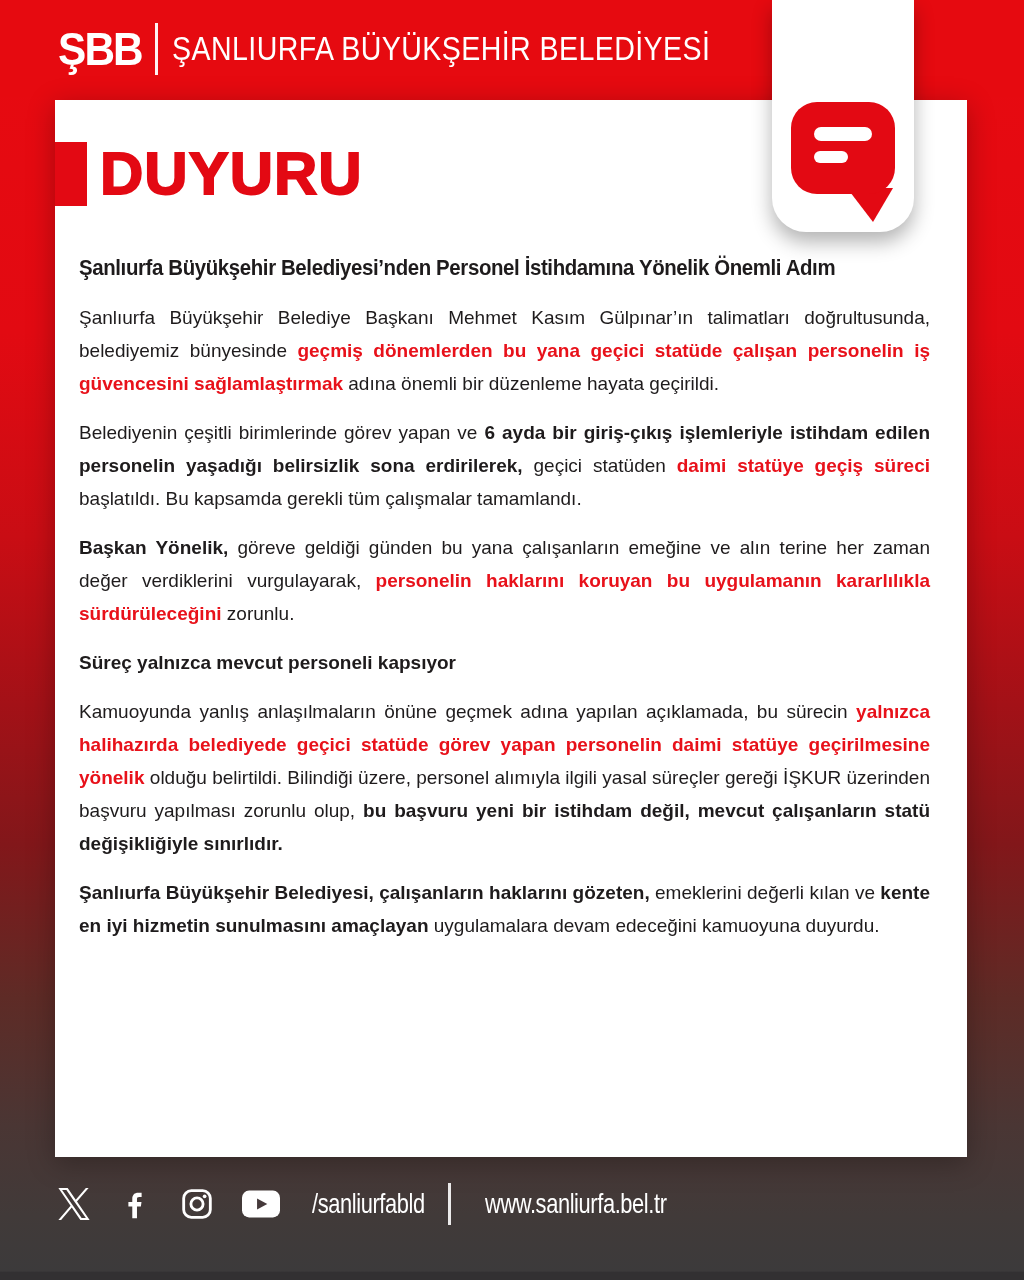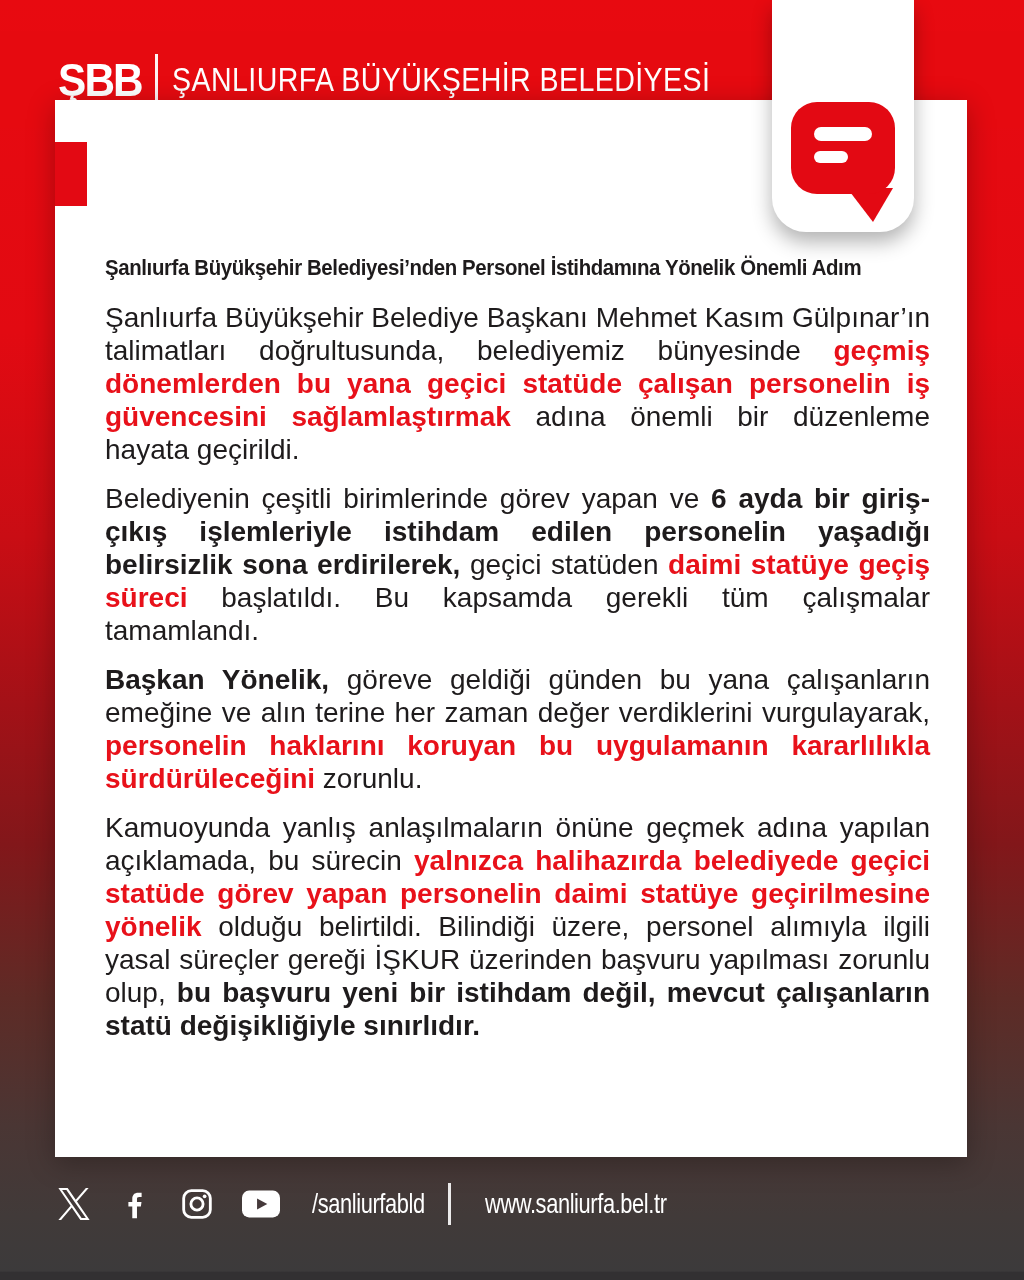--- a/index.html
+++ b/index.html
@@ -7,21 +7,21 @@
     width:1024px;height:1280px;position:relative;overflow:hidden;
     font-family:"Liberation Sans", sans-serif;
     background:linear-gradient(180deg,
       #e80a10 0%, #e20a12 26%, #c90d14 42%, #a31117 55%,
       #82171a 66%, #5e2b26 78%, #4a3634 88%, #413a39 95%,
       #3c3a3b 99.3%, #323032 99.4%, #323032 100%);
   }
   
   .header-band{
     position:absolute;left:0;top:0;width:1024px;height:97px;
-    background:#e60a10;z-index:2;display:flex;align-items:center;margin-top:31px;
+    background:#e60a10;z-index:2;display:flex;align-items:center;
   }
   .logo{display:flex;align-items:center;margin-left:58px;color:#fff;}
   .logo-abbr{
     font-size:46px;font-weight:bold;letter-spacing:-2px;
     display:inline-block;transform:scaleX(.92);transform-origin:left center;
   }
   .logo-sep{width:3px;height:52px;background:#fff;opacity:.95;margin:0 14px 0 6px;}
   .logo-name{
     font-size:34px;font-weight:normal;letter-spacing:.5px;
     display:inline-block;transform:scaleX(.84);transform-origin:left center;white-space:nowrap;
@@ -39,23 +39,23 @@
     background:#ffffff;z-index:3;box-sizing:border-box;
     box-shadow:0 6px 26px rgba(0,0,0,.28);
   }
   .title-row{position:relative;padding:42px 0 0 45px;height:66px;}
   .title-accent{position:absolute;left:0;top:42px;width:32px;height:64px;background:#e30913;}
   .page-title{
     margin:0;font-size:60px;line-height:64px;font-weight:bold;color:#e30913;
     letter-spacing:1px;-webkit-text-stroke:1.8px #e30913;
   }
   
-  .body-col{padding:44px 37px 26px 50px;}
+  .body-col{padding:44px 37px 26px 24px;}
   .block{
-    margin:0 0 16px 0;font-size:28px;line-height:33px;color:#1e1b1c;
+    margin:0 0 16px 0;font-size:19px;line-height:33px;color:#1e1b1c;
     text-align:justify;
   }
   .block:last-child{margin-bottom:0;}
   .block.heading{
     font-weight:bold;text-align:left;white-space:nowrap;font-size:21.5px;
     letter-spacing:-.4px;transform:scaleX(.95);transform-origin:left center;
   }
   .block.subheading{font-weight:bold;text-align:left;}
   .run-normal{font-weight:normal;color:#1e1b1c;}
   .run-bold{font-weight:bold;color:#1e1b1c;}
@@ -90,27 +90,30 @@
     <path d="M56 86 L102 86 L82 120 Z" fill="#e30913"></path>
     <rect x="0" y="0" width="104" height="92" rx="26" fill="#e30913"></rect>
     <rect x="23" y="25" width="58" height="14" rx="7" fill="#ffffff"></rect>
     <rect x="23" y="49" width="34" height="12" rx="6" fill="#ffffff"></rect>
   </svg>
 </div>
 
 <section class="card">
   <div class="title-row">
     <span class="title-accent"></span>
+    <h1 class="page-title">DUYURU</h1>
   </div>
   <div class="body-col">
       <p class="block heading"><span class="run-bold">Şanlıurfa Büyükşehir Belediyesi’nden Personel İstihdamına Yönelik Önemli Adım</span></p>
       <p class="block paragraph"><span class="run-normal">Şanlıurfa Büyükşehir Belediye Başkanı Mehmet Kasım Gülpınar’ın talimatları doğrultusunda, belediyemiz bünyesinde </span><span class="run-redbold">geçmiş dönemlerden bu yana geçici statüde çalışan personelin iş güvencesini sağlamlaştırmak</span><span class="run-normal"> adına önemli bir düzenleme hayata geçirildi.</span></p>
       <p class="block paragraph"><span class="run-normal">Belediyenin çeşitli birimlerinde görev yapan ve </span><span class="run-bold">6 ayda bir giriş-çıkış işlemleriyle istihdam edilen personelin yaşadığı belirsizlik sona erdirilerek,</span><span class="run-normal"> geçici statüden </span><span class="run-redbold">daimi statüye geçiş süreci</span><span class="run-normal"> başlatıldı. Bu kapsamda gerekli tüm çalışmalar tamamlandı.</span></p>
       <p class="block paragraph"><span class="run-bold">Başkan Yönelik,</span><span class="run-normal"> göreve geldiği günden bu yana çalışanların emeğine ve alın terine her zaman değer verdiklerini vurgulayarak, </span><span class="run-redbold">personelin haklarını koruyan bu uygulamanın kararlılıkla sürdürüleceğini</span><span class="run-normal"> zorunlu.</span></p>
+      <p class="block subheading"><span class="run-bold">Süreç yalnızca mevcut personeli kapsıyor</span></p>
       <p class="block paragraph"><span class="run-normal">Kamuoyunda yanlış anlaşılmaların önüne geçmek adına yapılan açıklamada, bu sürecin </span><span class="run-redbold">yalnızca halihazırda belediyede geçici statüde görev yapan personelin daimi statüye geçirilmesine yönelik</span><span class="run-normal"> olduğu belirtildi. Bilindiği üzere, personel alımıyla ilgili yasal süreçler gereği İŞKUR üzerinden başvuru yapılması zorunlu olup, </span><span class="run-bold">bu başvuru yeni bir istihdam değil, mevcut çalışanların statü değişikliğiyle sınırlıdır.</span></p>
+      <p class="block paragraph"><span class="run-bold">Şanlıurfa Büyükşehir Belediyesi, çalışanların haklarını gözeten,</span><span class="run-normal"> emeklerini değerli kılan ve </span><span class="run-bold">kente en iyi hizmetin sunulmasını amaçlayan</span><span class="run-normal"> uygulamalara devam edeceğini kamuoyuna duyurdu.</span></p>
     </div>
 </section>
 
 <div class="footer">
   <span class="icon">
     <svg width="32" height="32" viewBox="0 0 1200 1227" fill="#fff">
       <path d="M714.163 519.284L1160.89 0H1055.03L667.137 450.887L357.328 0H0L468.492 681.821L0 1226.37H105.866L515.491 750.218L842.672 1226.37H1200L714.163 519.284ZM569.165 687.828L521.697 619.934L144.011 79.6944H306.615L611.412 515.685L658.88 583.579L1055.08 1150.3H892.476L569.165 687.828Z"></path>
     </svg>
   </span>
   <span class="icon">

